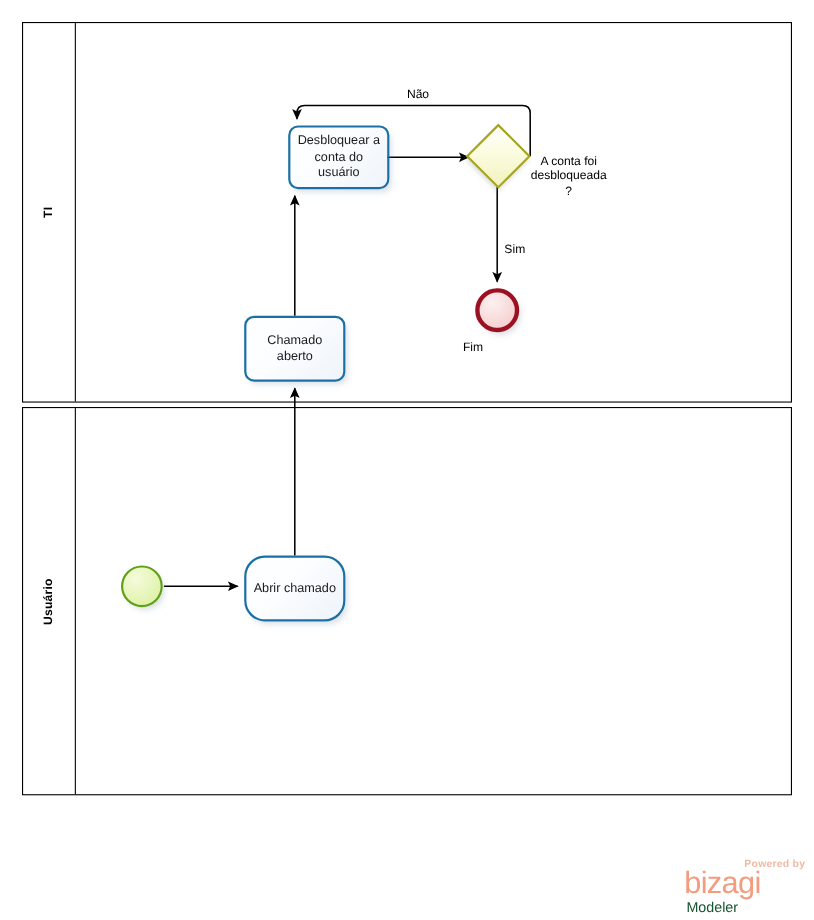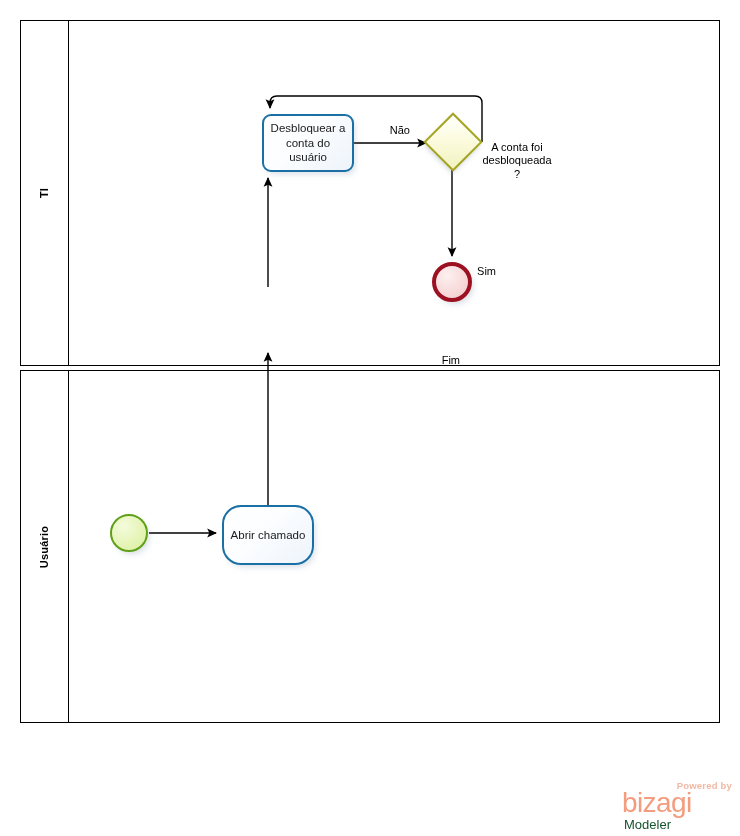--- a/index.html
+++ b/index.html
@@ -106,21 +106,21 @@
   }
 
   
   .dlabel {
     position: absolute;
     font-size: 11px;
     color: #000000;
     line-height: 1.22;
     white-space: pre-line;
   }
-  .dlabel.center { text-align: right; margin-top: 44px; }
+  .dlabel.center { text-align: center; }
   .dlabel.left   { text-align: left; }
 
   
   #flows {
     position: absolute;
     left: 0; top: 0;
     width: 740px; height: 836px;
     pointer-events: none;
     overflow: visible;
   }
@@ -217,20 +217,24 @@
 desbloqueada
 ?</div>
 
   <div class="dlabel center" style="left:350px; top:80px; width:60px;">Não</div>
 
   <div class="dlabel center" style="left:440px; top:221px; width:56px;">Sim</div>
 
   <div class="event event-end" style="left:432px; top:262px; width:40px; height:40px;"></div>
   <div class="dlabel center" style="left:400px; top:310px; width:60px;">Fim</div>
 
+  <div class="task" style="left:222px; top:287px; width:92px; height:60px;">
+    <span class="task-label">Chamado
+aberto</span>
+  </div>
 
   <div class="event event-start" style="left:110px; top:514px; width:38px; height:38px;"></div>
 
   <div class="task" style="left:222px; top:505px; width:92px; height:60px;border-radius:19px;">
     <span class="task-label">Abrir chamado</span>
   </div>
 
   <div id="bizagi-logo">
     <span class="bz-powered">Powered by</span>
     <span class="bz-word">bizagi</span>

